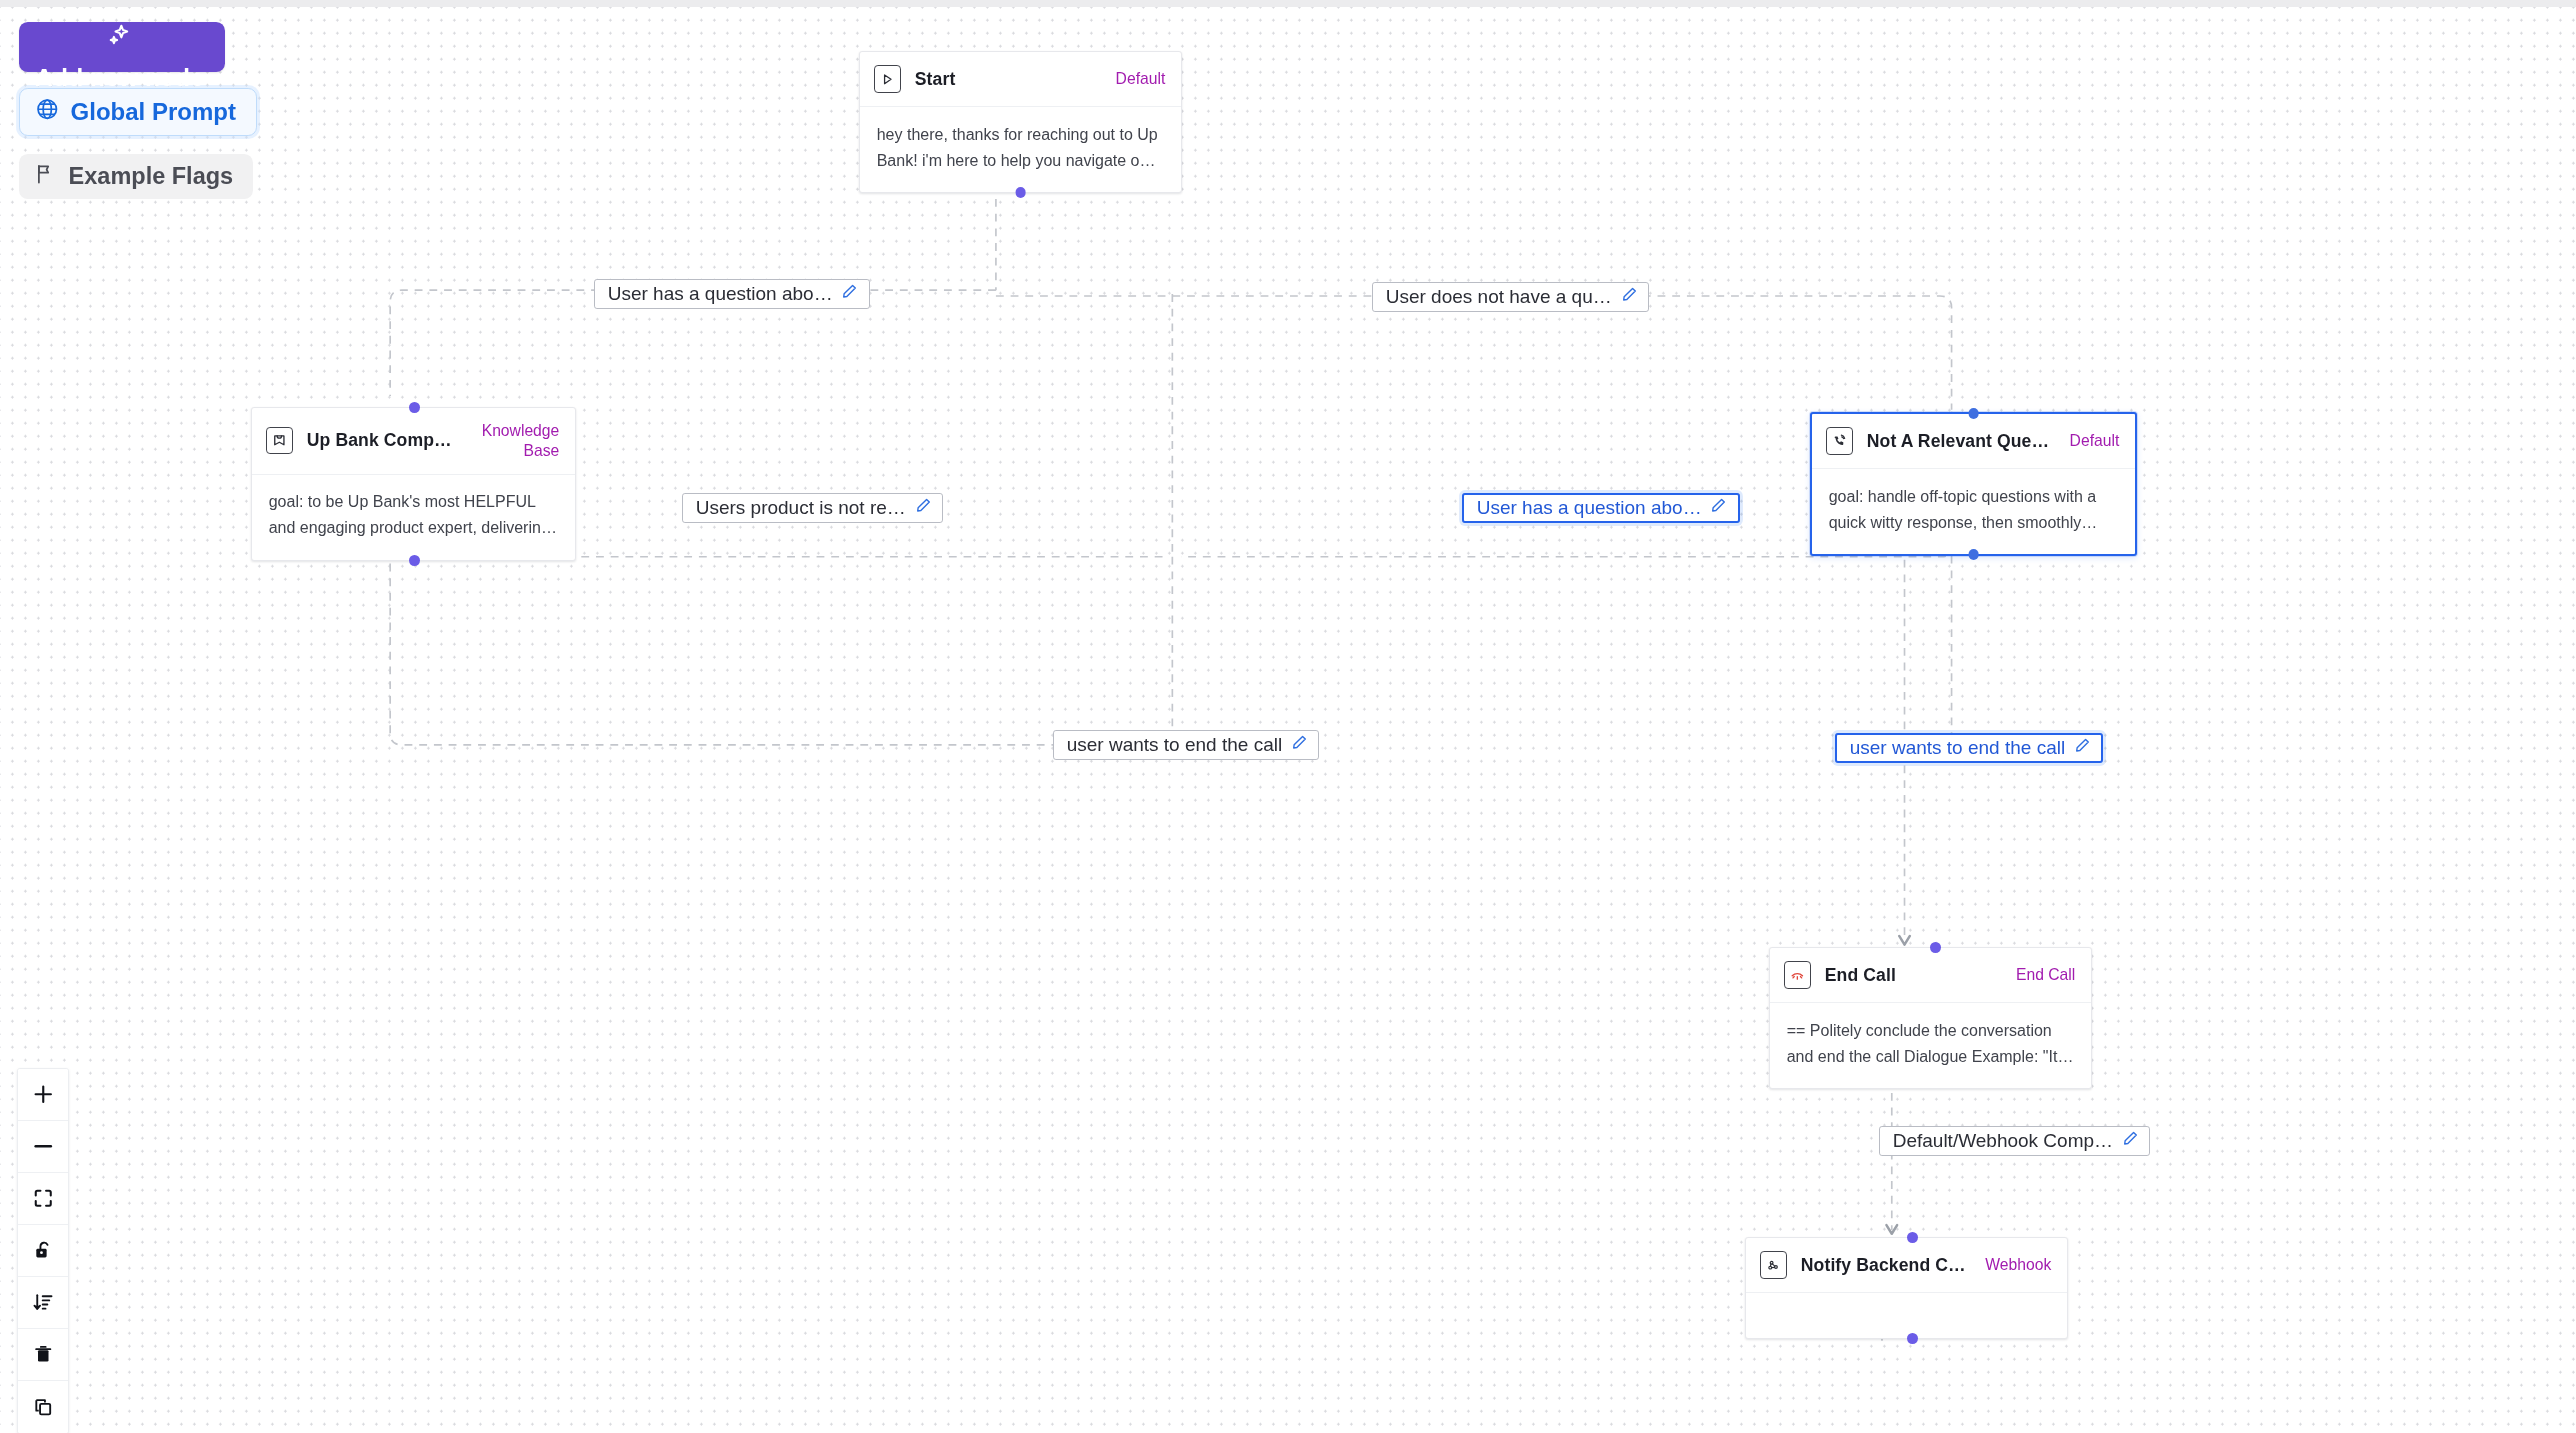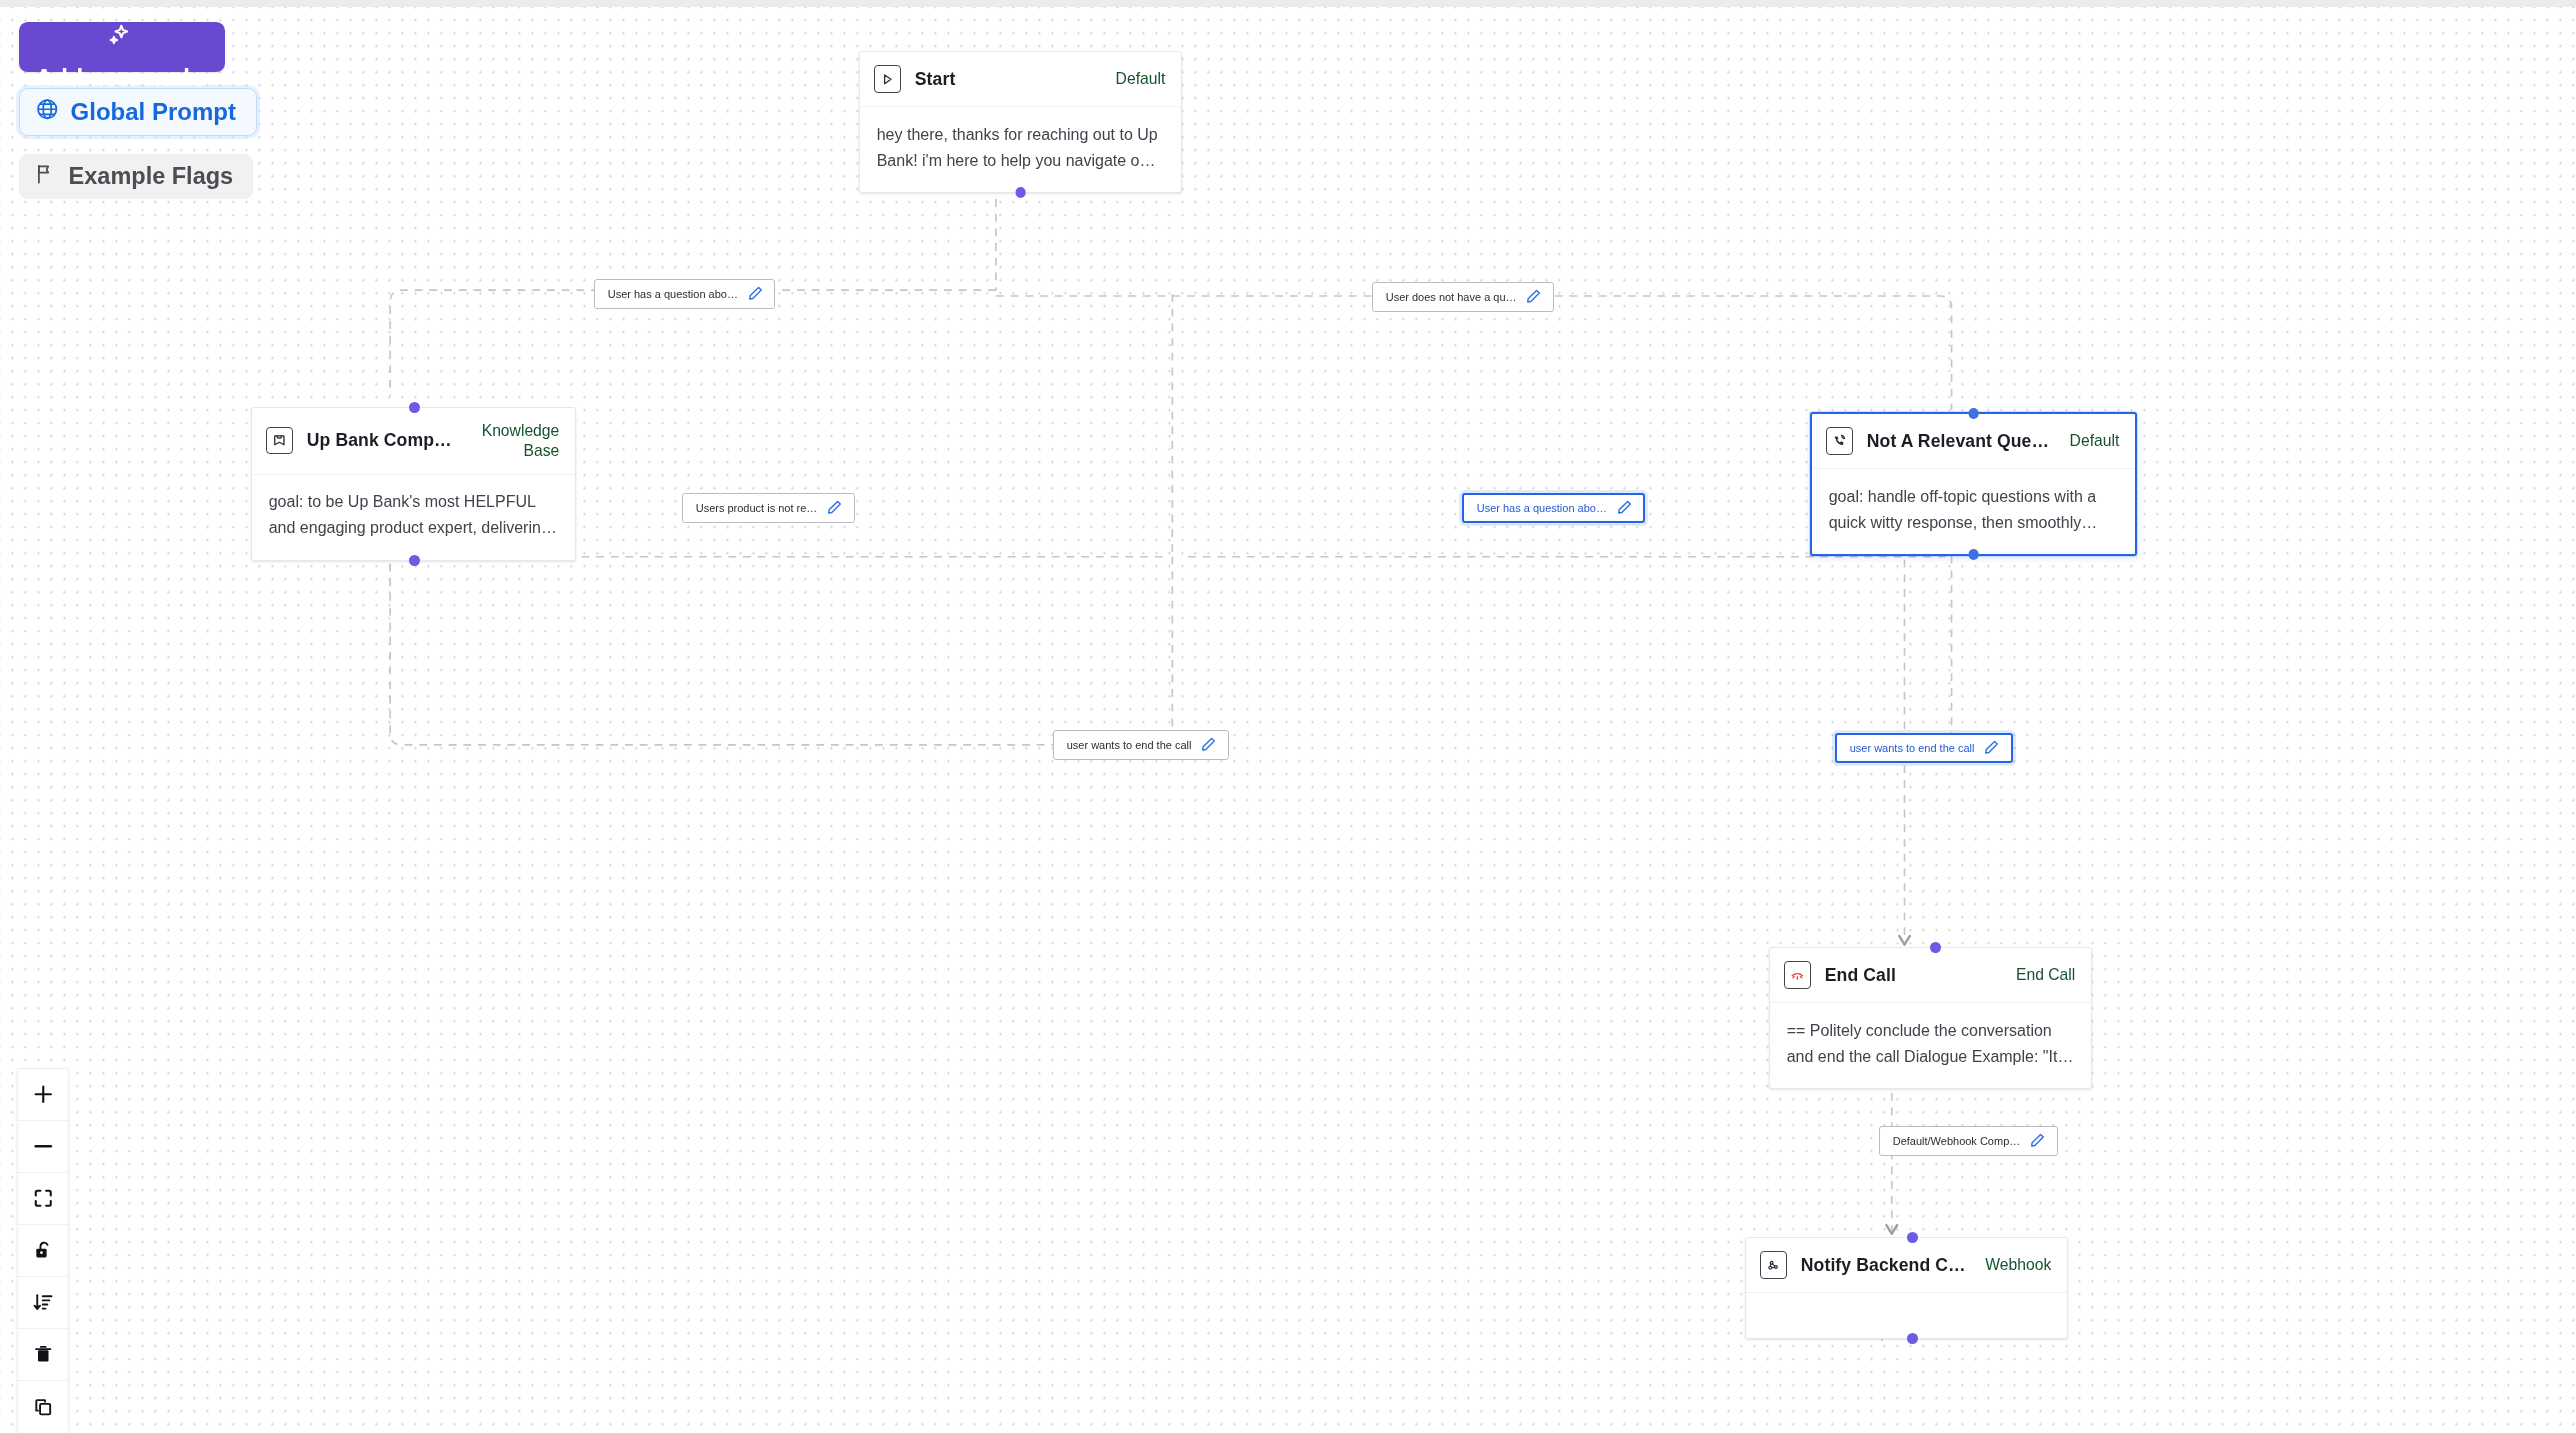--- a/index.html
+++ b/index.html
@@ -87,21 +87,21 @@
     display: flex; align-items: center; justify-content: center;
     flex: 0 0 auto; margin-right: 13.7px;
   }
   .node-icon svg { display: block; }
   .node-title {
     font-size: 17.6px; font-weight: 600; color: #1c1e26;
     white-space: nowrap; overflow: hidden; text-overflow: ellipsis;
     flex: 1 1 auto; letter-spacing: 0.1px;
   }
   .node-type {
-    font-size: 15.7px; color: #14532d; font-weight: 400;
+    font-size: 15.7px; color: #a21caf; font-weight: 400;
     margin-left: 11.8px; flex: 0 0 auto; text-align: right;
     line-height: 1.28;
   }
   .node-type.wrap { max-width: 94px; white-space: normal; }
   .node-body {
     padding: 14.7px 16.7px 18.6px 16.7px;
     font-size: 16px; line-height: 1.62; color: #40434c;
   }
   .node-body.empty { min-height: 45px; }
   .clamp2 {
@@ -117,21 +117,21 @@
   .handle.blue { background: #3f6fe0; }
 
   
   .elabel {
     position: absolute; z-index: 14;
     display: flex; align-items: center; gap: 8.8px;
     height: 30px; padding: 0 10.8px 0 12.7px;
     background: #ffffff;
     border: 1px solid #b9bcc4;
     border-radius: 2.9px;
-    font-size: 11px; color: #2b2d35;
+    font-size: 19px; color: #2b2d35;
     white-space: nowrap;
     cursor: pointer;
     text-align: center;
   }
   .elabel.sel {
     border: 2px solid #2563eb; color: #2258d6;
     box-shadow: 0 0 0 2.9px rgba(59,130,246,.17);
   }
   .pen { flex: 0 0 auto; display: block; }
 

